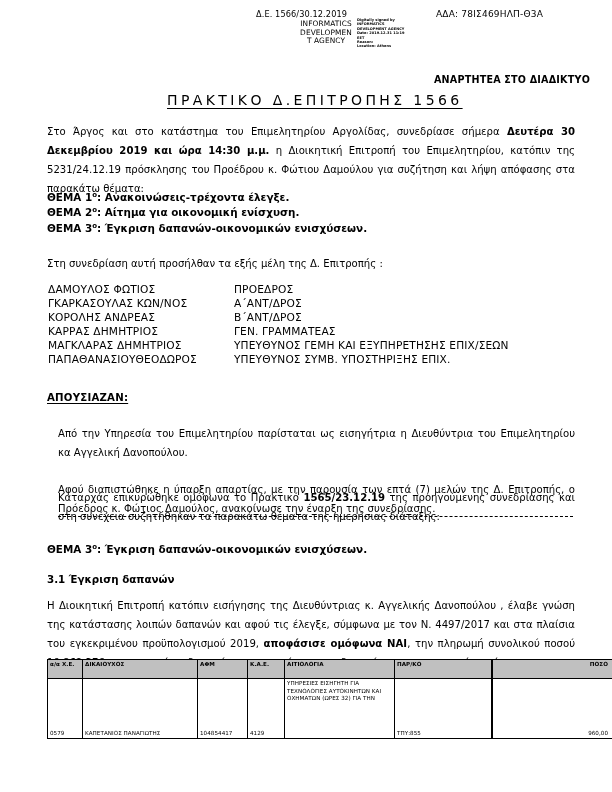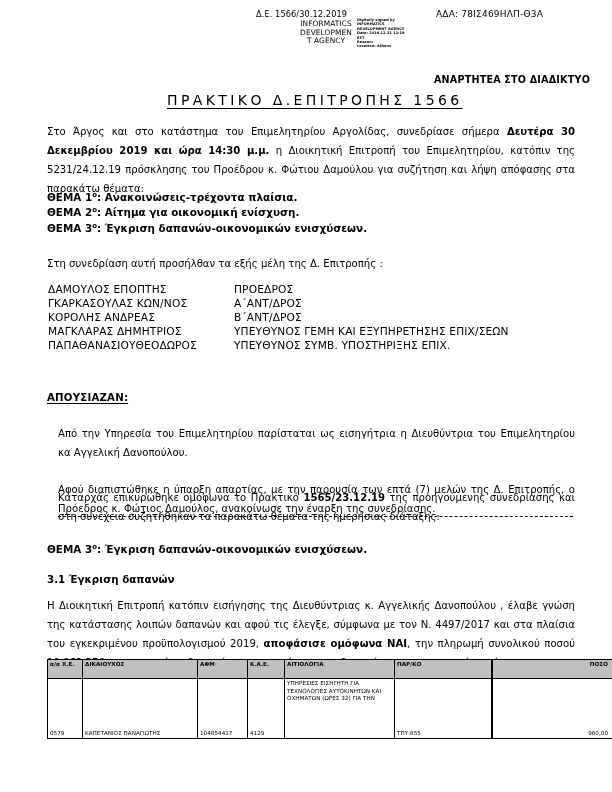--- a/index.html
+++ b/index.html
@@ -278,36 +278,39 @@
 
   <div class="anartitea">ΑΝΑΡΤΗΤΕΑ ΣΤΟ ΔΙΑΔΙΚΤΥΟ</div>
 
   <div class="doc-title">ΠΡΑΚΤΙΚΟ Δ.ΕΠΙΤΡΟΠΗΣ 1566</div>
 
   <div class="body-block intro">
     <span>Στο Άργος και στο κατάστημα του Επιμελητηρίου Αργολίδας, συνεδρίασε σήμερα </span><b>Δευτέρα 30 Δεκεμβρίου 2019 και ώρα 14:30 μ.μ.</b><span> η Διοικητική Επιτροπή του Επιμελητηρίου, κατόπιν της 5231/24.12.19 πρόσκλησης του Προέδρου κ. Φώτιου Δαμούλου για συζήτηση και λήψη απόφασης στα παρακάτω θέματα:</span>
   </div>
 
   <div class="themes">
-    <div><span>ΘΕΜΑ 1</span><sup>ο</sup><span>: Ανακοινώσεις-τρέχοντα πλαίσια.</span></div>
+    <div><span>ΘΕΜΑ 1</span><sup>ο</sup><span>: Ανακοινώσεις-τρέχοντα έλεγξε.</span></div>
     <div><span>ΘΕΜΑ 2</span><sup>ο</sup><span>: Αίτημα για οικονομική ενίσχυση.</span></div>
     <div><span>ΘΕΜΑ 3</span><sup>ο</sup><span>: Έγκριση δαπανών-οικονομικών ενισχύσεων.</span></div>
   </div>
 
   <div class="attend-lead">Στη συνεδρίαση αυτή προσήλθαν τα εξής μέλη της Δ. Επιτροπής :</div>
 
   <div class="members">
     <div class="member-row">
-      <span class="member-name">ΔΑΜΟΥΛΟΣ ΕΠΟΠΤΗΣ</span><span class="member-role">ΠΡΟΕΔΡΟΣ</span>
+      <span class="member-name">ΔΑΜΟΥΛΟΣ ΦΩΤΙΟΣ</span><span class="member-role">ΠΡΟΕΔΡΟΣ</span>
     </div>
     <div class="member-row">
       <span class="member-name">ΓΚΑΡΚΑΣΟΥΛΑΣ ΚΩΝ/ΝΟΣ</span><span class="member-role">Α΄ΑΝΤ/ΔΡΟΣ</span>
     </div>
     <div class="member-row">
       <span class="member-name">ΚΟΡΟΛΗΣ ΑΝΔΡΕΑΣ</span><span class="member-role">Β΄ΑΝΤ/ΔΡΟΣ</span>
+    </div>
+    <div class="member-row">
+      <span class="member-name">ΚΑΡΡΑΣ  ΔΗΜΗΤΡΙΟΣ</span><span class="member-role">ΓΕΝ. ΓΡΑΜΜΑΤΕΑΣ</span>
     </div>
     <div class="member-row">
       <span class="member-name">ΜΑΓΚΛΑΡΑΣ ΔΗΜΗΤΡΙΟΣ</span><span class="member-role">ΥΠΕΥΘΥΝΟΣ ΓΕΜΗ ΚΑΙ ΕΞΥΠΗΡΕΤΗΣΗΣ ΕΠΙΧ/ΣΕΩΝ</span>
     </div>
     <div class="member-row">
       <span class="member-name">ΠΑΠΑΘΑΝΑΣΙΟΥΘΕΟΔΩΡΟΣ</span><span class="member-role">ΥΠΕΥΘΥΝΟΣ ΣΥΜΒ. ΥΠΟΣΤΗΡΙΞΗΣ ΕΠΙΧ.</span>
     </div>
   </div>
 
   <div class="absent-title">ΑΠΟΥΣΙΑΖΑΝ:</div>

